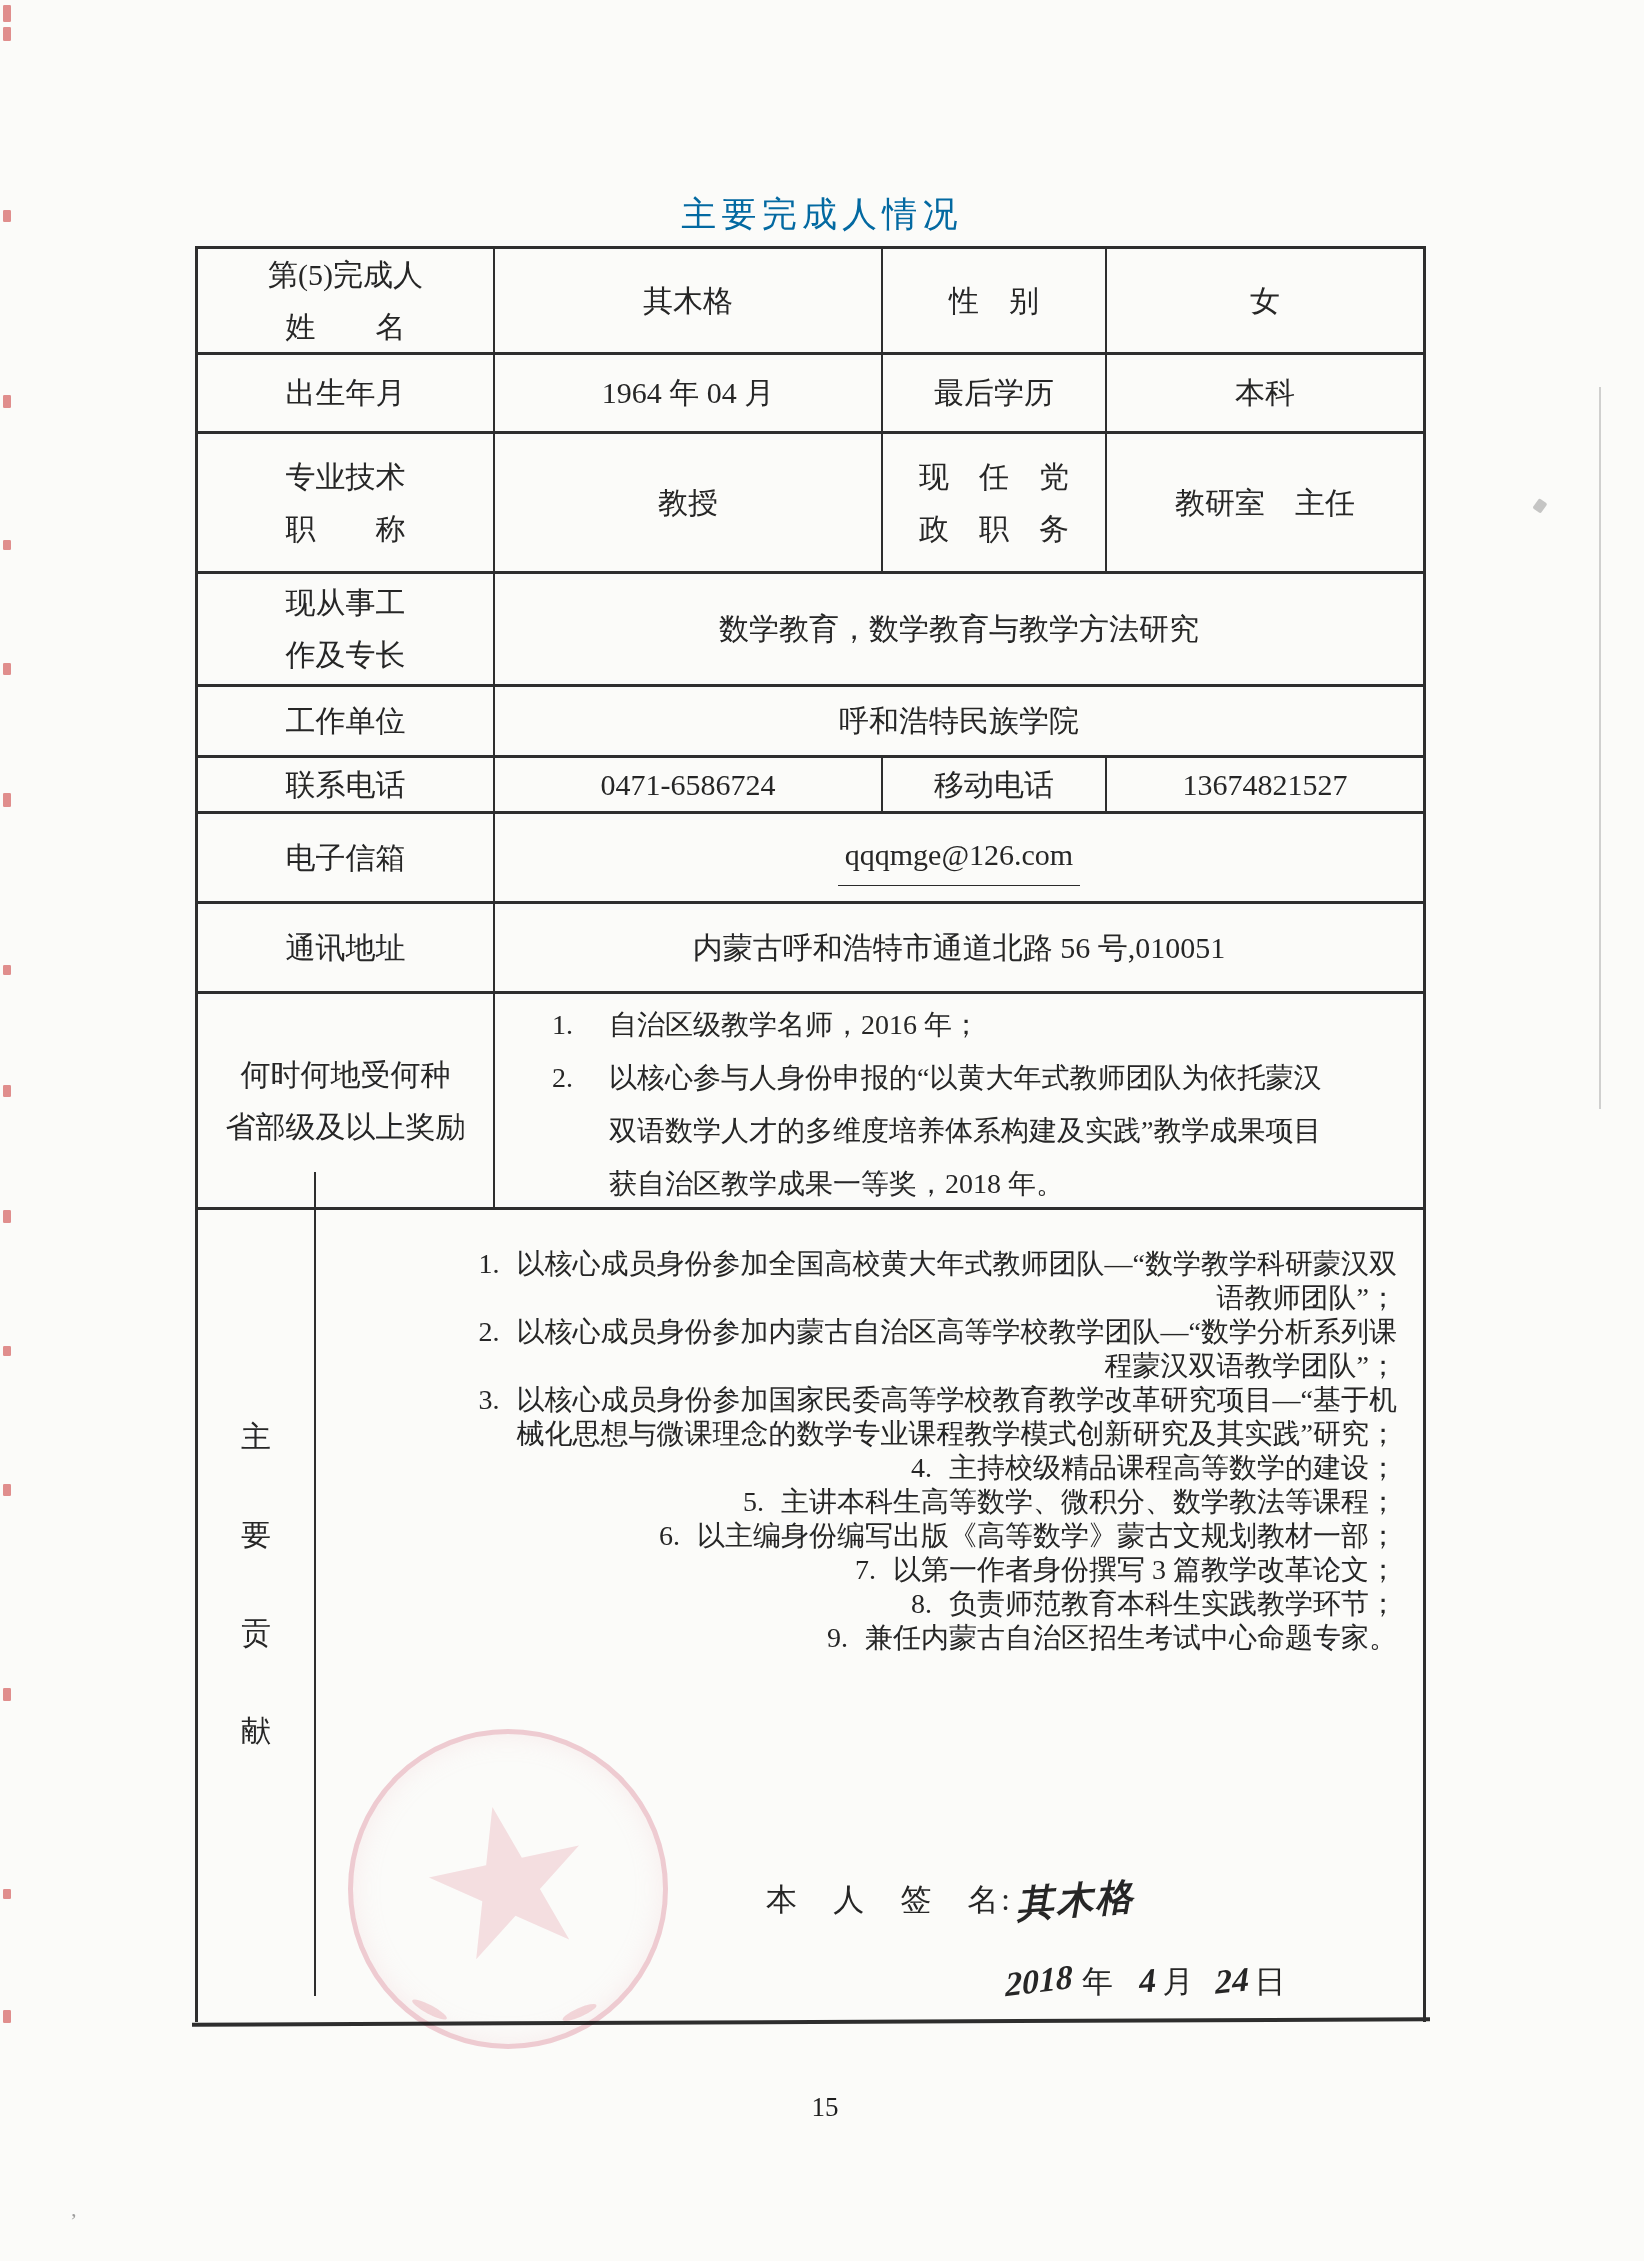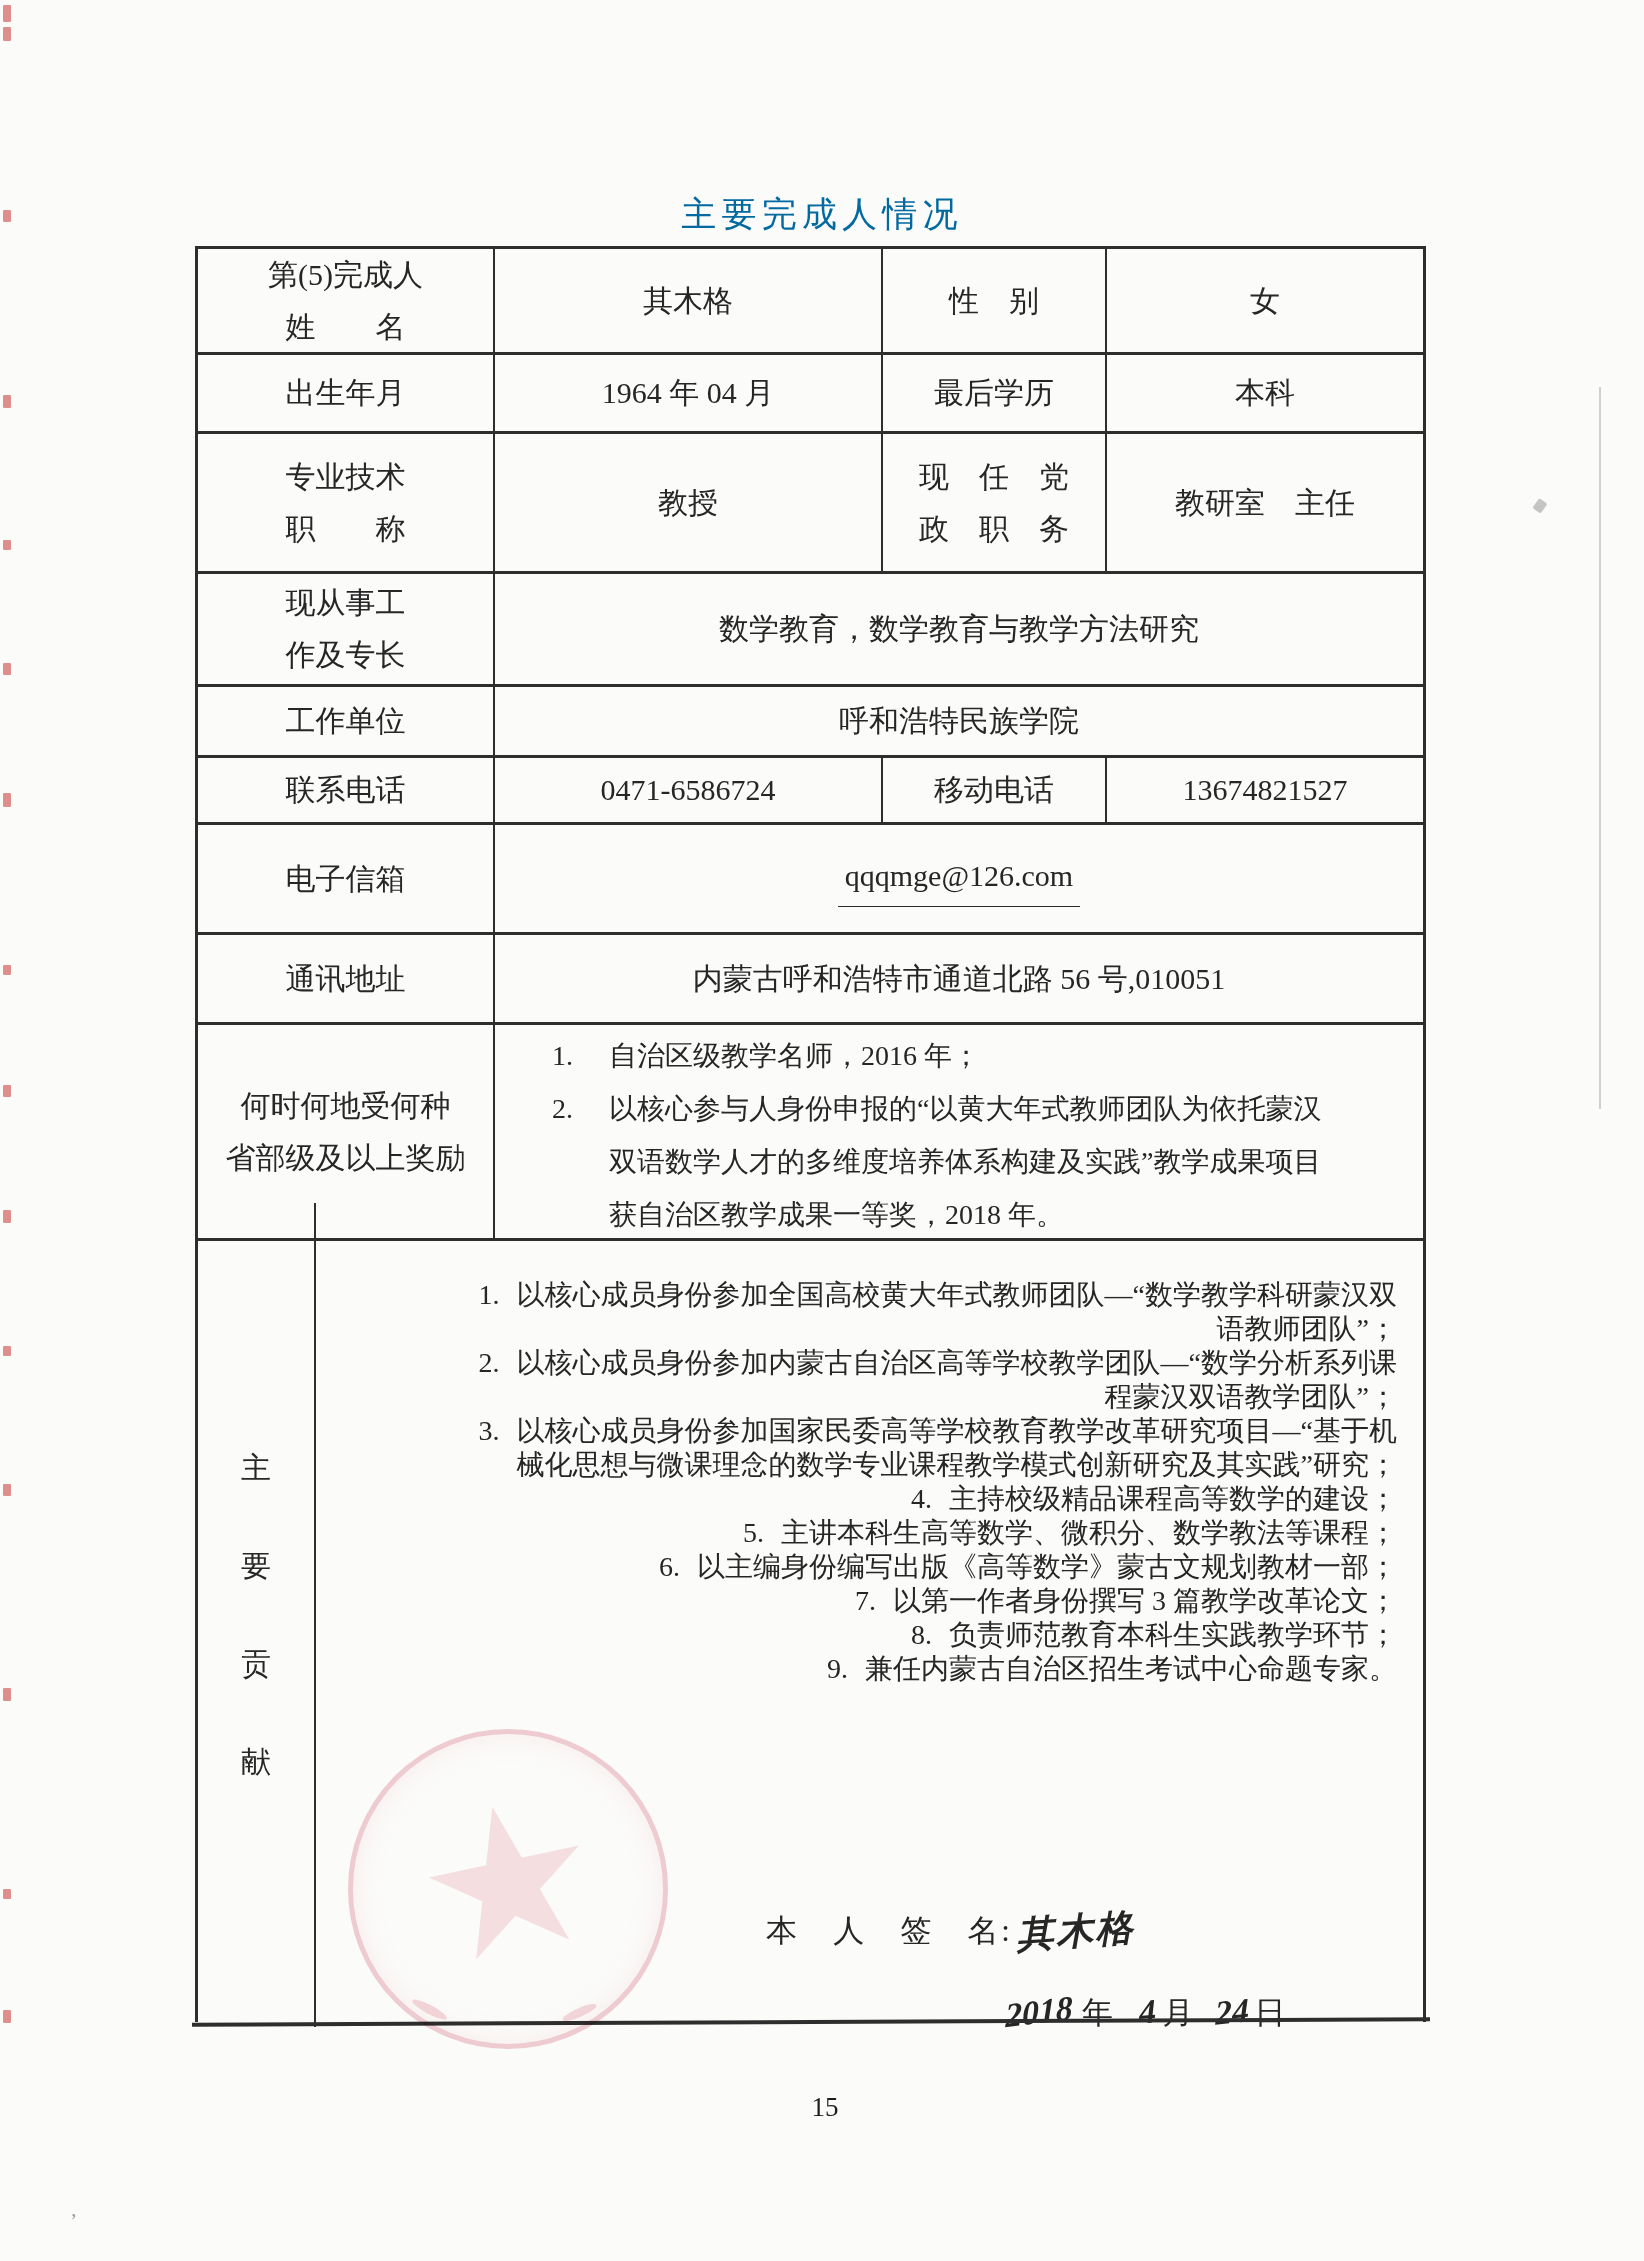--- a/index.html
+++ b/index.html
@@ -174,28 +174,28 @@
         <div>作及专长</div>
       </div>
       <div class="cell cmerge end val">数学教育，数学教育与教学方法研究</div>
     </div>
 
     <div class="trow" style="height:71px">
       <div class="cell c1">工作单位</div>
       <div class="cell cmerge end val">呼和浩特民族学院</div>
     </div>
 
-    <div class="trow" style="height:67px">
+    <div class="trow" style="height:56px">
       <div class="cell c1">联系电话</div>
       <div class="cell c2 val">0471-6586724</div>
       <div class="cell c3">移动电话</div>
       <div class="cell c4 end val">13674821527</div>
     </div>
 
-    <div class="trow" style="height:110px">
+    <div class="trow" style="height:90px">
       <div class="cell c1">电子信箱</div>
       <div class="cell cmerge end val">
         <span class="email-underline">qqqmge@126.com</span>
       </div>
     </div>
 
     <div class="trow" style="height:90px">
       <div class="cell c1">通讯地址</div>
       <div class="cell cmerge end val">内蒙古呼和浩特市通道北路 56 号,010051</div>
     </div>

